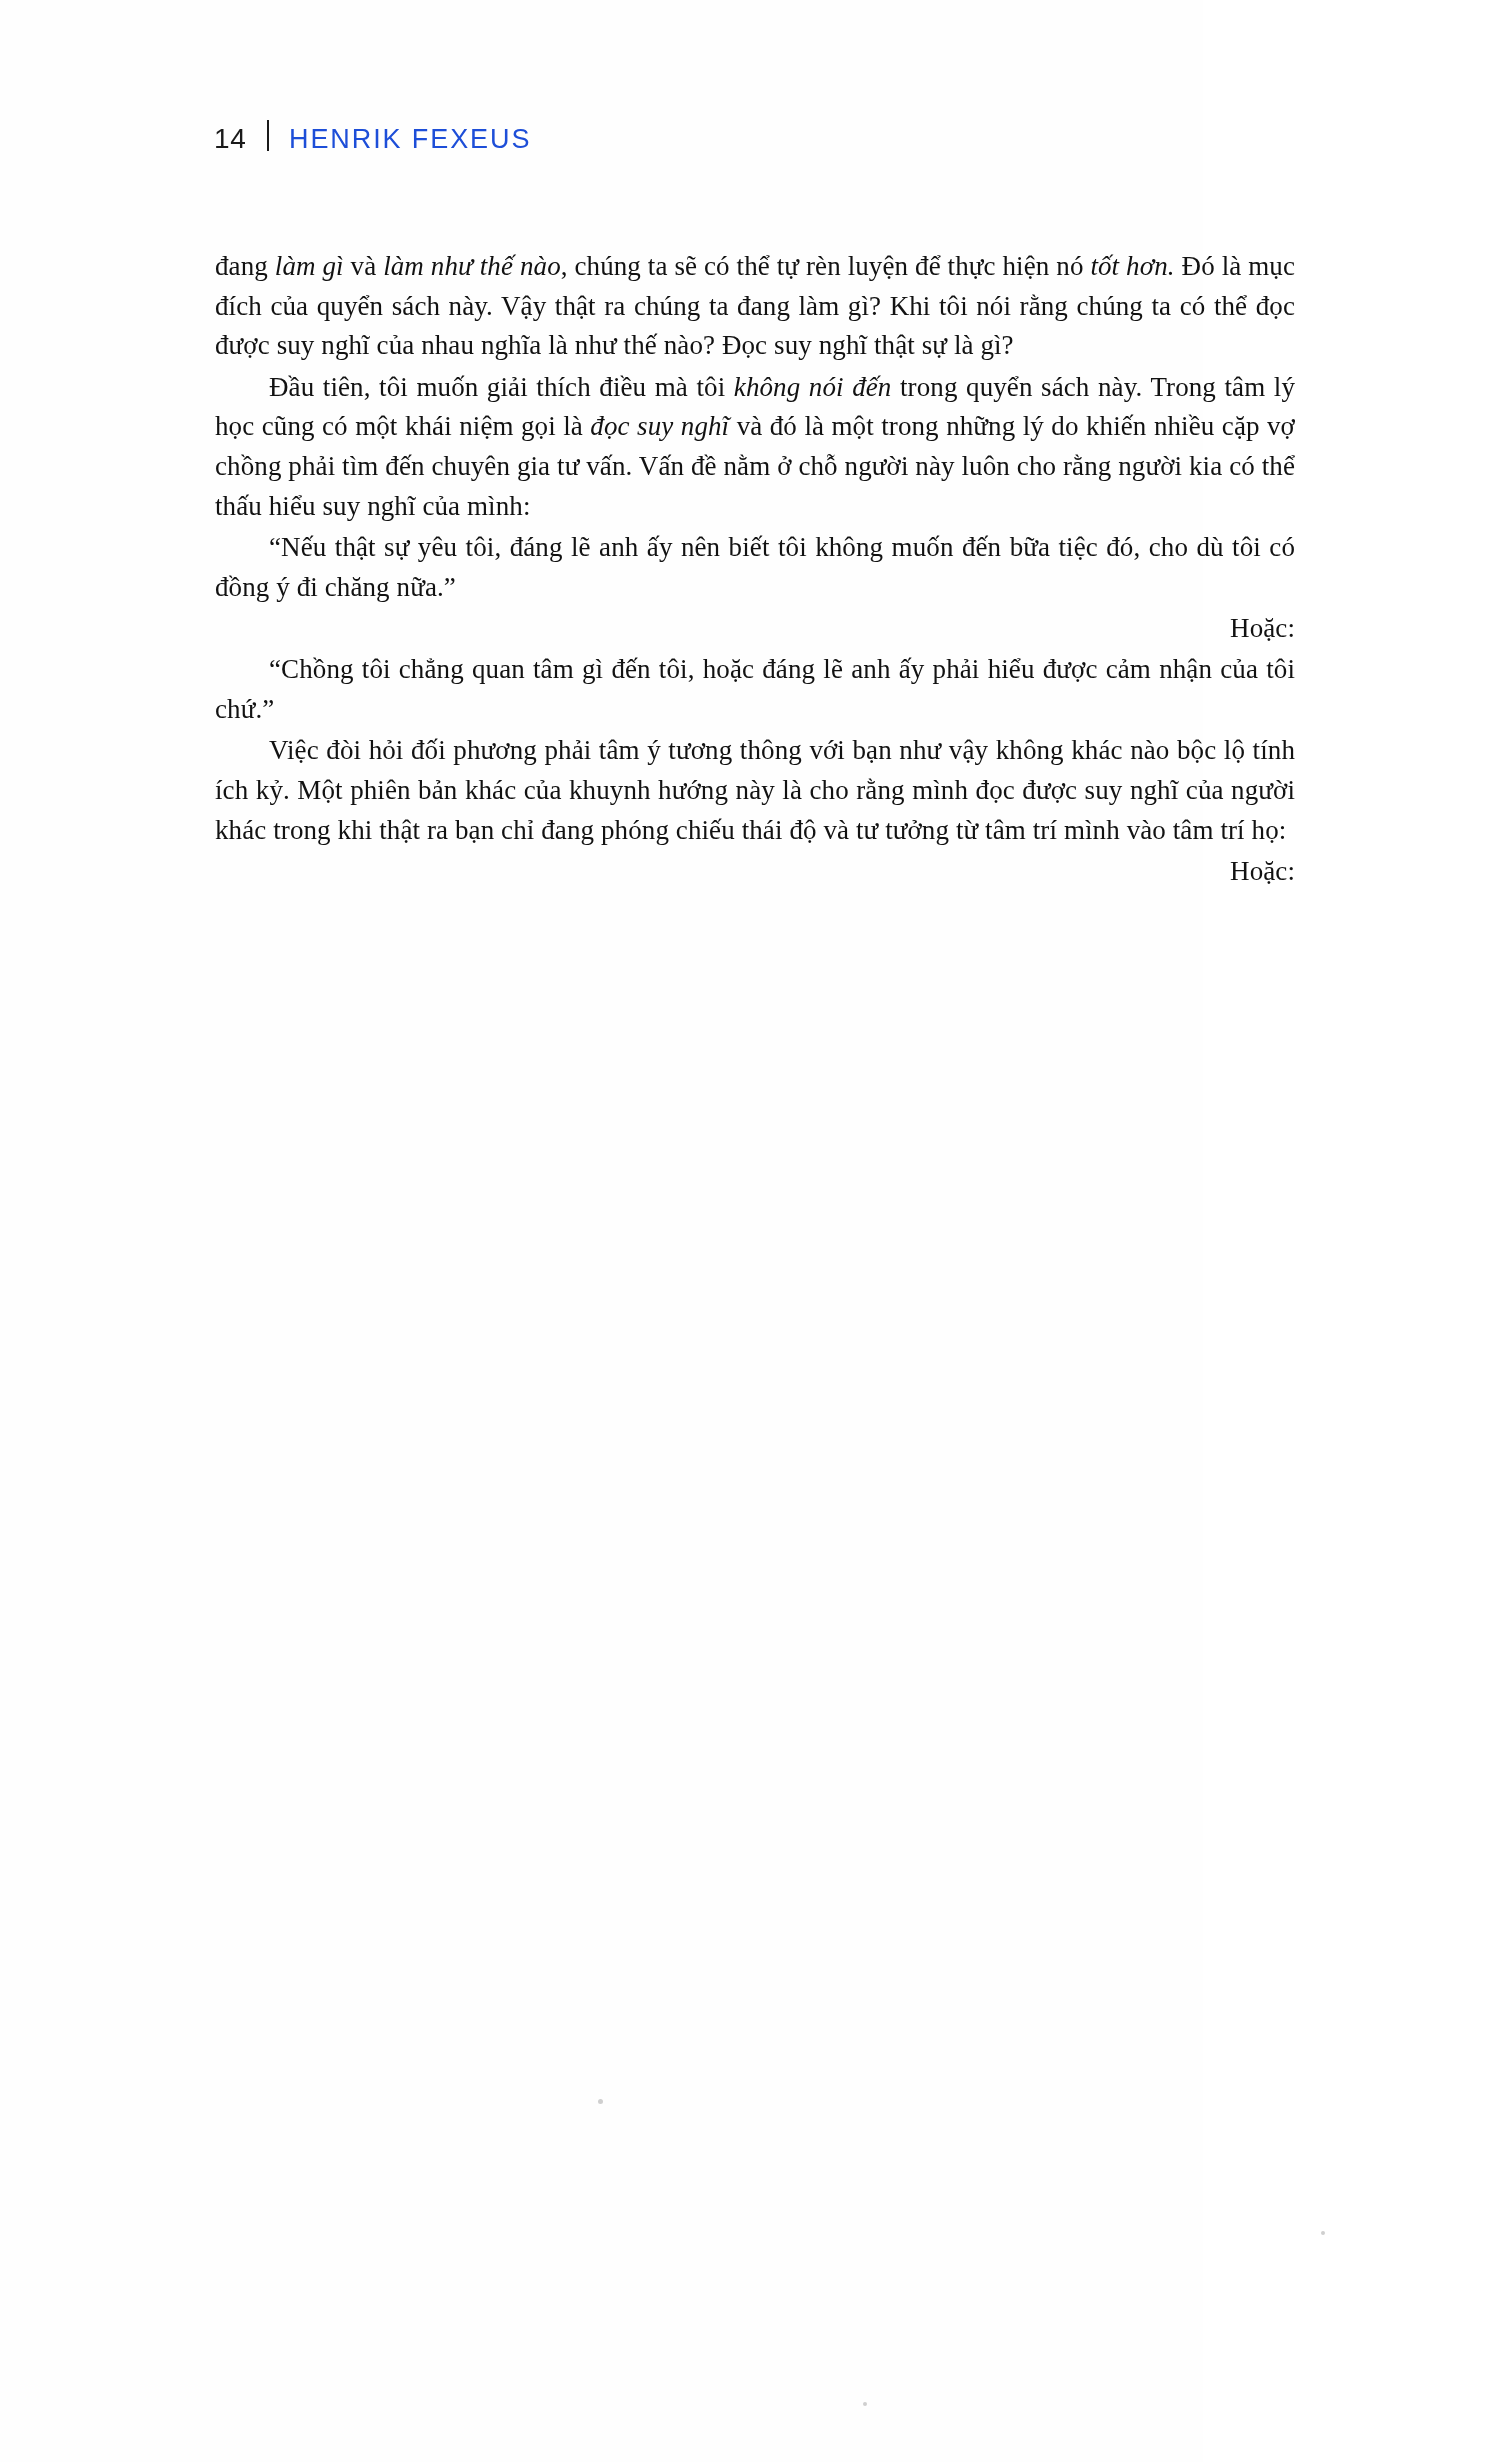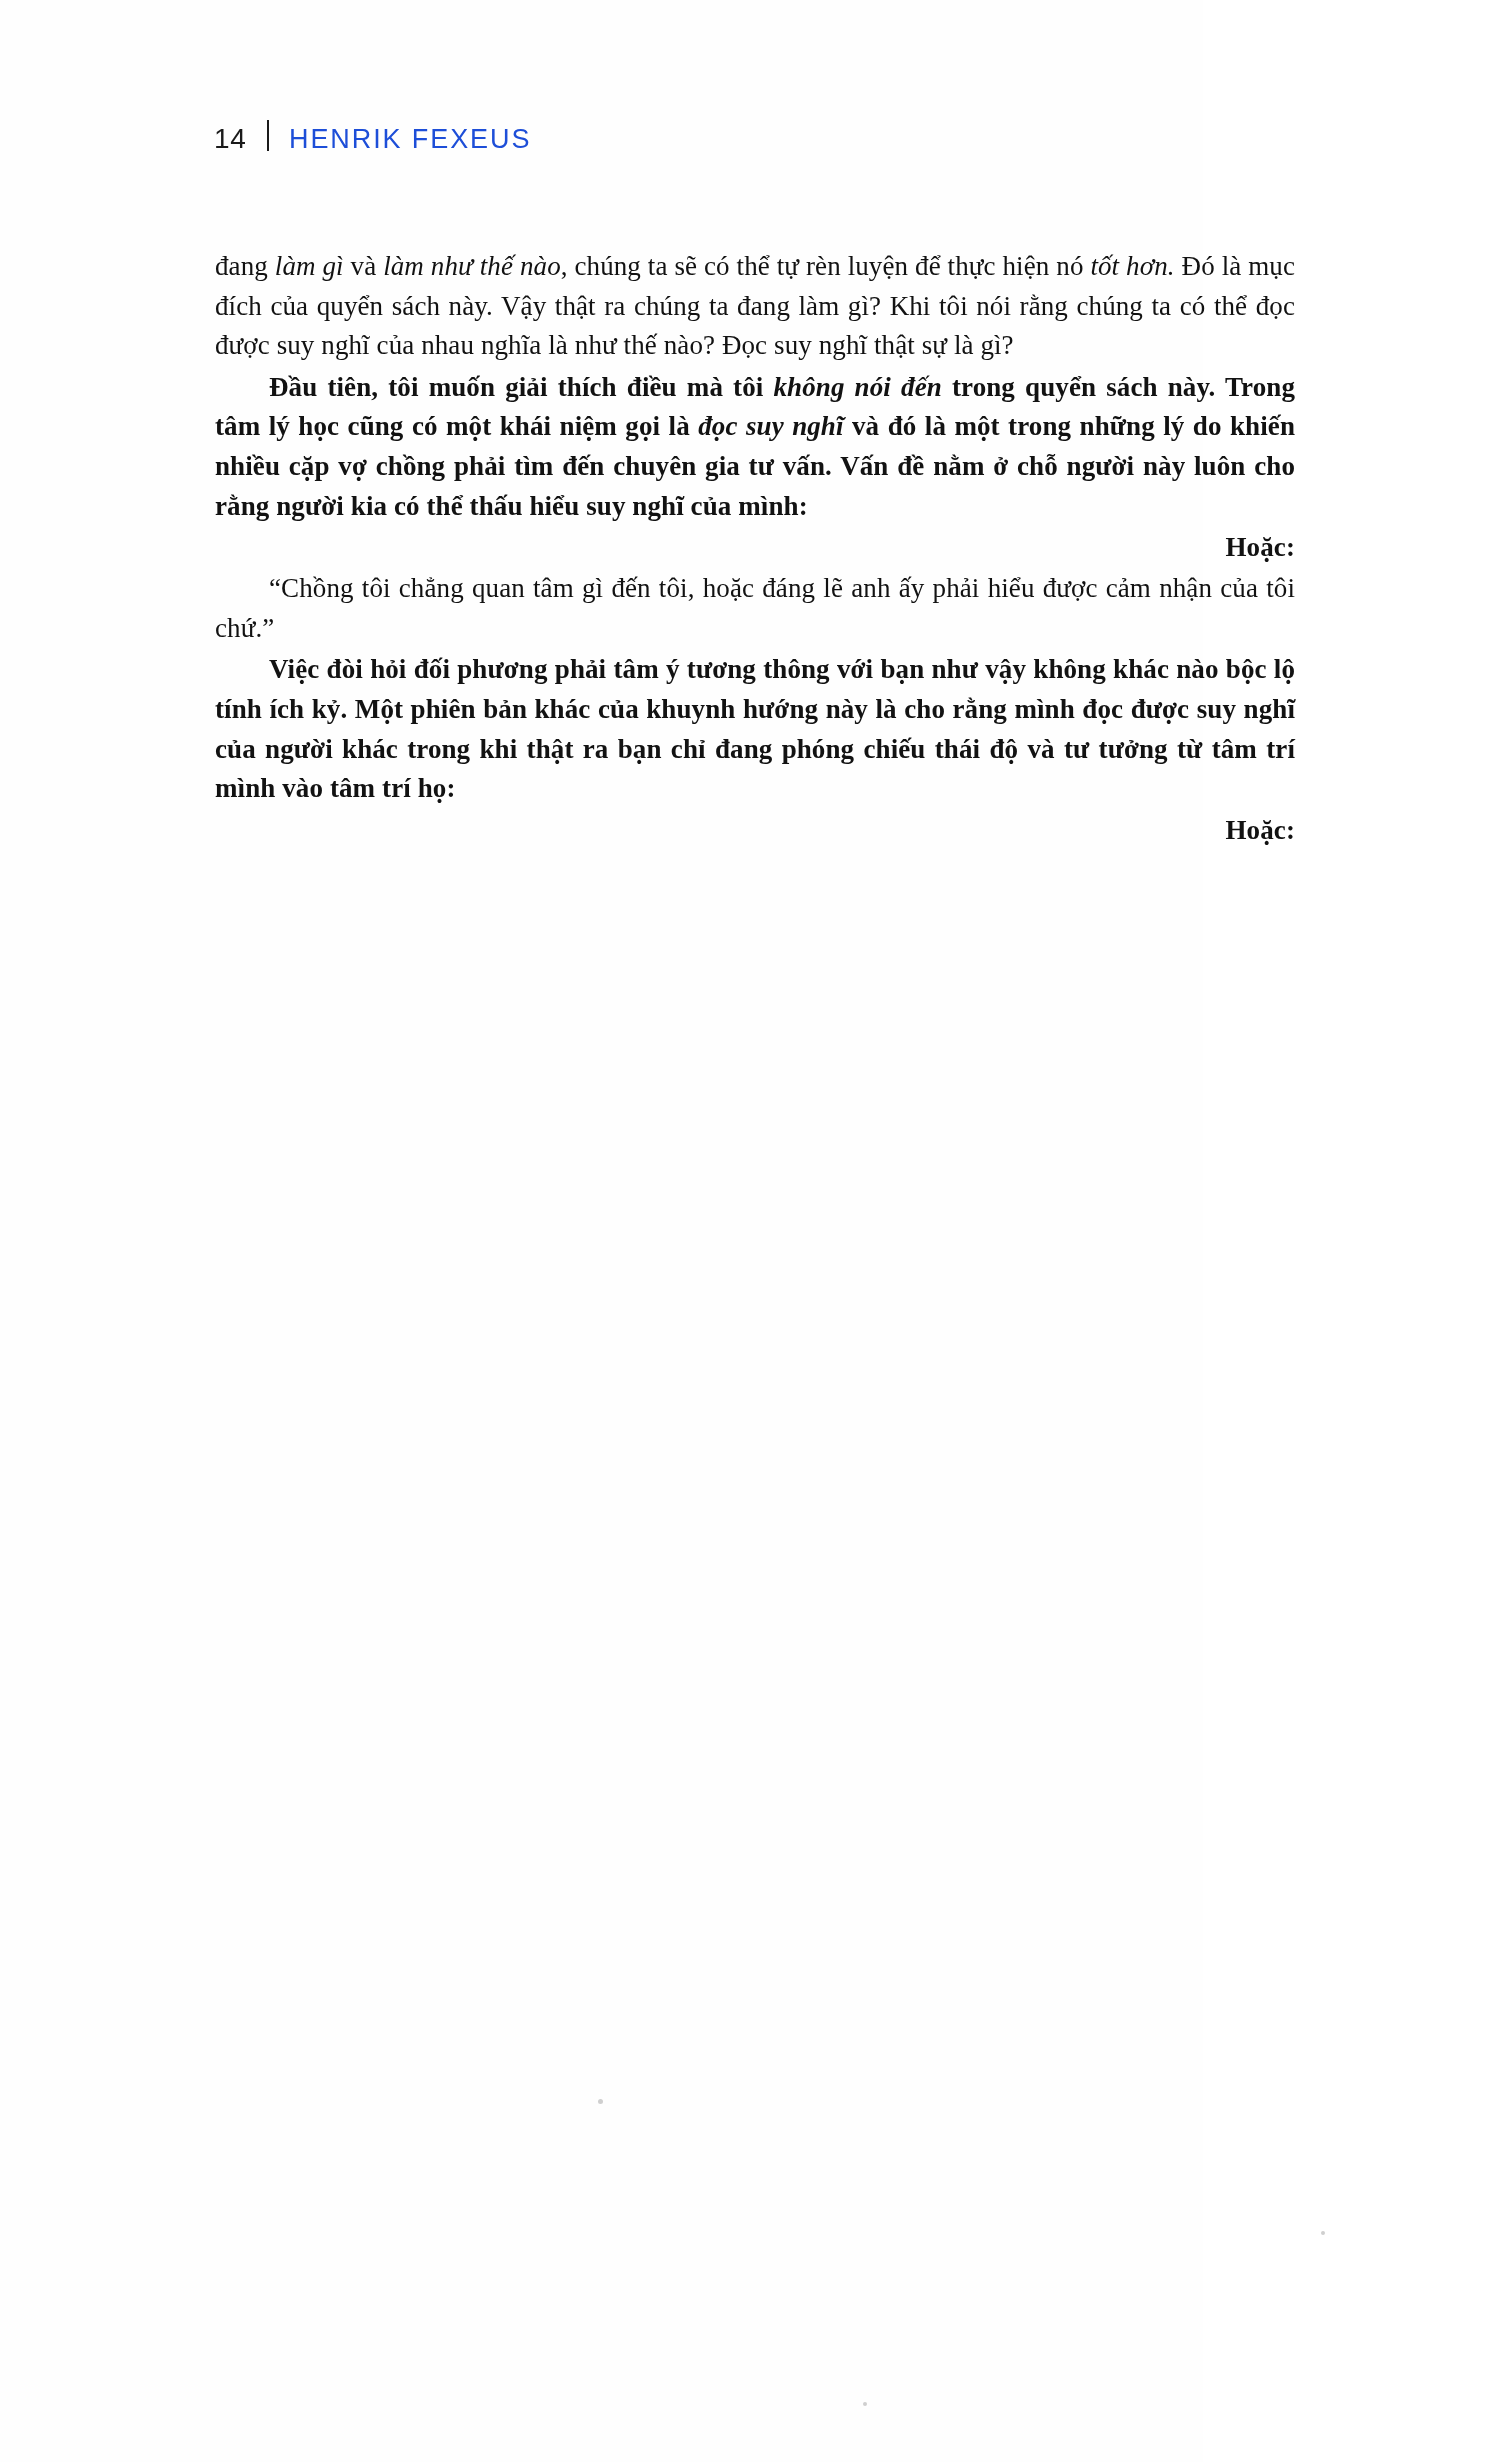--- a/index.html
+++ b/index.html
@@ -61,21 +61,20 @@
     margin: 0;
     font-size: 27px;
     line-height: 1.47;
     text-align: justify;
     text-justify: inter-word;
     color: #121212;
     letter-spacing: 0.1px;
   }
   p.indent {
     text-indent: 54px;
-    font-weight: bold;
   }
   p.quote {
     text-indent: 54px;
   }
   .last-line-left {
     text-align: right;
   }
   em {
     font-style: italic;
   }
@@ -95,20 +94,21 @@
   <div class="header">
     <span class="folio">14</span>
     <span class="rule"></span>
     <span class="running-title">HENRIK FEXEUS</span>
   </div>
 
   <div class="body-block">
 
     <p id="p0" style="margin-top: 0px;"><span>đang </span><em>làm gì</em><span> và </span><em>làm như thế nào</em><span>, chúng ta sẽ có thể tự rèn luyện để thực hiện nó </span><em>tốt hơn.</em><span> Đó là mục đích của quyển sách này. Vậy thật ra chúng ta đang làm gì? Khi tôi nói rằng chúng ta có thể đọc được suy nghĩ của nhau nghĩa là như thế nào? Đọc suy nghĩ thật sự là gì?</span></p>
     <p class="indent" id="p1" style="margin-top: 1.6px;"><span>Đầu tiên, tôi muốn giải thích điều mà tôi </span><em>không nói đến</em><span> trong quyển sách này. Trong tâm lý học cũng có một khái niệm gọi là </span><em>đọc suy nghĩ</em><span> và đó là một trong những lý do khiến nhiều cặp vợ chồng phải tìm đến chuyên gia tư vấn. Vấn đề nằm ở chỗ người này luôn cho rằng người kia có thể thấu hiểu suy nghĩ của mình:</span></p>
+    <p class="quote" id="p2" style="margin-top: 1.6px;"><span>“Nếu thật sự yêu tôi, đáng lẽ anh ấy nên biết tôi không muốn đến bữa tiệc đó, cho dù tôi có đồng ý đi chăng nữa.”</span></p>
     <p class="indent last-line-left" id="p3" style="margin-top: 1.6px;"><span>Hoặc:</span></p>
     <p class="quote" id="p4" style="margin-top: 1.6px;"><span>“Chồng tôi chẳng quan tâm gì đến tôi, hoặc đáng lẽ anh ấy phải hiểu được cảm nhận của tôi chứ.”</span></p>
     <p class="indent" id="p5" style="margin-top: 1.6px;"><span>Việc đòi hỏi đối phương phải tâm ý tương thông với bạn như vậy không khác nào bộc lộ tính ích kỷ. Một phiên bản khác của khuynh hướng này là cho rằng mình đọc được suy nghĩ của người khác trong khi thật ra bạn chỉ đang phóng chiếu thái độ và tư tưởng từ tâm trí mình vào tâm trí họ:</span></p>
     <p class="indent last-line-left" id="p7" style="margin-top: 1.6px;"><span>Hoặc:</span></p>
 
   </div>
 
   <span class="smudge" style="left:598px; top:2099px;"></span>
   <span class="smudge" style="left:1321px; top:2231px; width:3.9px; height:3.9px;"></span>
   <span class="smudge" style="left:863px; top:2402px; width:3.9px; height:3.9px;"></span>

